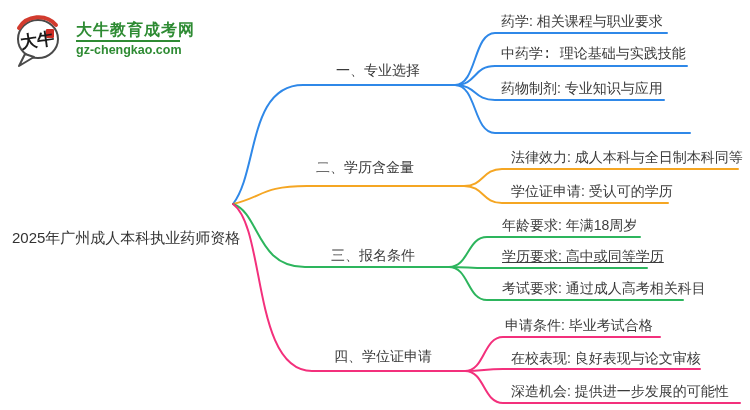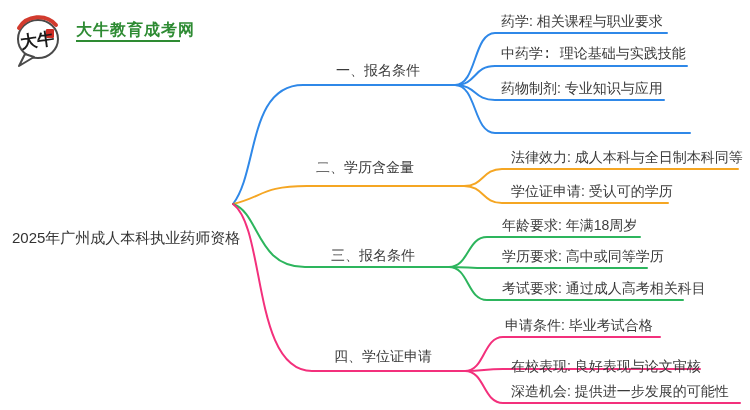--- a/index.html
+++ b/index.html
@@ -53,38 +53,39 @@
     <svg class="logo-icon" viewBox="0 0 50 56">
       <ellipse cx="24" cy="27" rx="20" ry="19" fill="#ffffff" stroke="#4a4a4a" stroke-width="2"></ellipse>
       <path d="M 11 42 L 5 54 L 20 45 Z" fill="#ffffff" stroke="#4a4a4a" stroke-width="2" stroke-linejoin="round"></path>
       <path d="M 5 16 A 22 20 0 0 1 42 13" fill="none" stroke="#D23B2E" stroke-width="4" stroke-linecap="round"></path>
       <rect x="32" y="17" width="8" height="9" rx="1" fill="#CC2B24"></rect>
       <text x="23" y="34" text-anchor="middle" font-size="17" font-weight="bold" fill="#1a1a1a" font-family="'DejaVu Serif','Liberation Serif',serif" transform="rotate(-8 23 27)">大牛</text>
     </svg>
     <div class="logo-text">
       <div class="site-name">大牛教育成考网</div>
       <hr class="logo-divider">
+      <div class="site-url">gz-chengkao.com</div>
     </div>
   </div>
 
   <div class="txt central" style="left:12px;top:196px;margin-top:32px;">2025年广州成人本科执业药师资格</div>
 
-  <div class="txt branch-label" style="left:336px;top:61px;">一、报名条件</div>
+  <div class="txt branch-label" style="left:336px;top:61px;">一、专业选择</div>
   <div class="txt branch-label" style="left:316px;top:158px;">二、学历含金量</div>
   <div class="txt branch-label" style="left:331px;top:246px;">三、报名条件</div>
   <div class="txt branch-label" style="left:334px;top:347px;">四、学位证申请</div>
 
   <div class="txt leaf" style="left:501px;top:12px;">药学: 相关课程与职业要求</div>
   <div class="txt leaf" style="left:501px;top:45px;font-family:Liberation Mono, monospace;">中药学: 理论基础与实践技能</div>
   <div class="txt leaf" style="left:501px;top:79px;">药物制剂: 专业知识与应用</div>
 
   <div class="txt leaf" style="left:511px;top:148px;">法律效力: 成人本科与全日制本科同等</div>
   <div class="txt leaf" style="left:511px;top:182px;">学位证申请: 受认可的学历</div>
 
   <div class="txt leaf" style="left:502px;top:216px;">年龄要求: 年满18周岁</div>
-  <div class="txt leaf" style="left:502px;top:247px;">学历要求: 高中或同等学历</div>
+  <div class="txt leaf" style="left:502px;top:247px;text-decoration:underline;">学历要求: 高中或同等学历</div>
   <div class="txt leaf" style="left:502px;top:279px;">考试要求: 通过成人高考相关科目</div>
 
   <div class="txt leaf" style="left:505px;top:316px;text-align:right;">申请条件: 毕业考试合格</div>
-  <div class="txt leaf" style="left:511px;top:349px;margin-top:8px;">在校表现: 良好表现与论文审核</div>
+  <div class="txt leaf" style="left:511px;top:349px;">在校表现: 良好表现与论文审核</div>
   <div class="txt leaf" style="left:511px;top:382px;">深造机会: 提供进一步发展的可能性</div>
 
 </div>
 
 </body></html>

